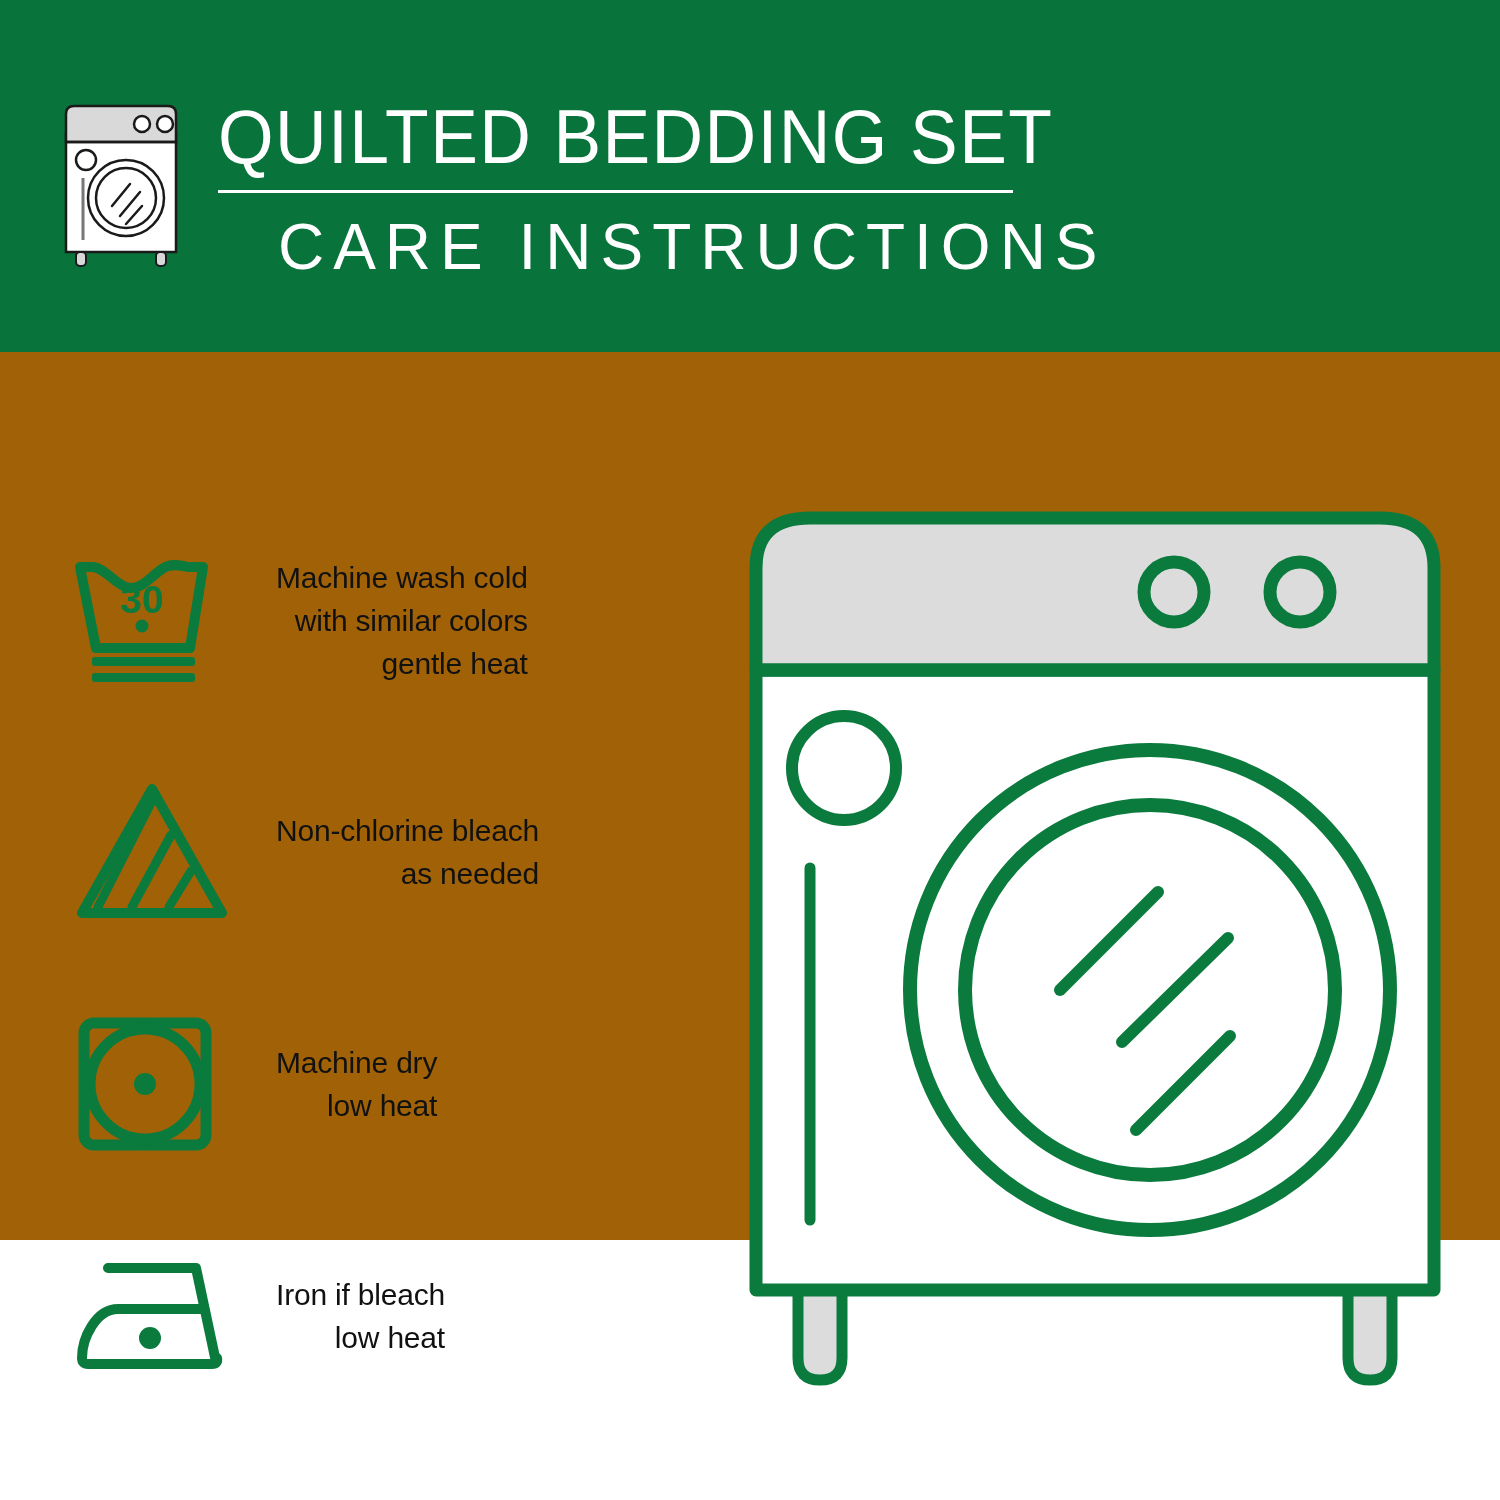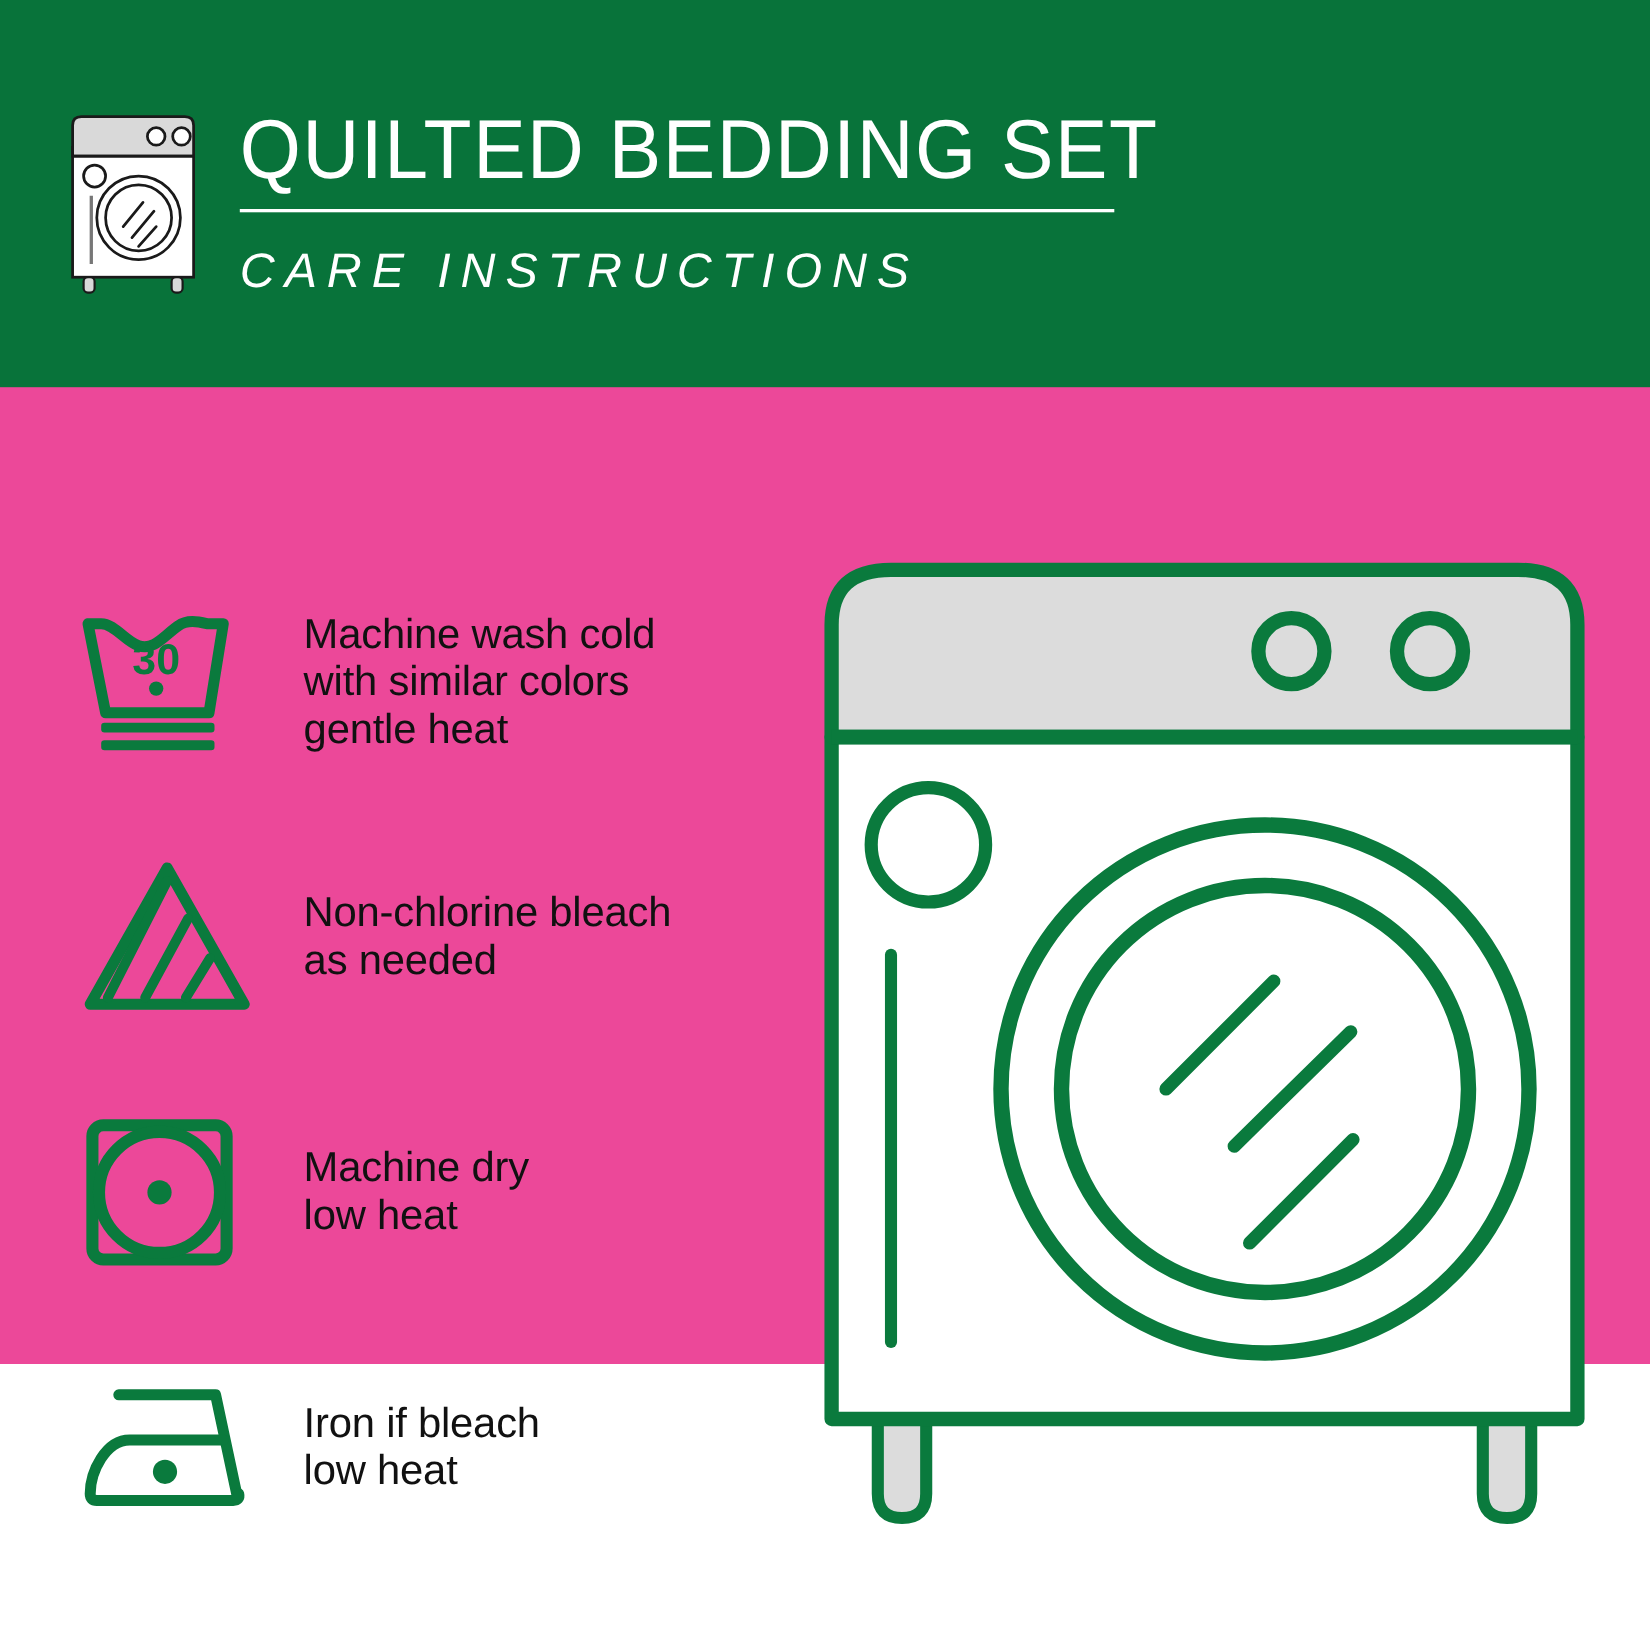--- a/index.html
+++ b/index.html
@@ -5,21 +5,22 @@
   * { box-sizing: border-box; margin: 0; padding: 0; }
   html, body {
     width: 1500px; height: 1500px;
     background: #ffffff;
     font-family: "Liberation Sans", sans-serif;
     overflow: hidden;
   }
   #page {
     position: relative;
     width: 1500px; height: 1240px;
-    background: #ec4899;
+    background: #a16207;
+    text-align: right;
   }
 
   
   #header-band {
     position: absolute;
     left: 0; top: 0;
     width: 1500px; height: 352px;
     background: #08733A;
   }
   #header-inner {
@@ -50,27 +51,26 @@
   }
   #title-divider {
     margin-top: 12px;
     width: 795px;
     height: 3px;
     background: #ffffff;
   }
   #title-sub {
     color: #ffffff;
     font-family: "Liberation Sans", sans-serif;
-    font-size: 44px;
+    font-size: 64px;
     line-height: 80px;
     font-weight: 400;
     letter-spacing: 9px;
     margin-top: 14px;
     white-space: nowrap;
-    font-style: italic;
   }
 
   
   #care-list {
     position: absolute;
     left: 70px; top: 520px;
     width: 660px;
   }
   .care-row {
     display: flex;
@@ -83,21 +83,21 @@
     height: 160px;
     flex: 0 0 auto;
     display: flex;
     align-items: center;
     justify-content: flex-start;
   }
   .care-text {
     margin-left: 26px;
     color: #111111;
     font-family: "Liberation Sans", sans-serif;
-    font-size: 38px;
+    font-size: 30px;
     line-height: 43px;
     font-weight: 400;
     letter-spacing: -0.2px;
   }
   .care-text .ln { display: block; white-space: nowrap; }
 
   
   #machine-illustration {
     position: absolute;
     left: 740px; top: 490px;

